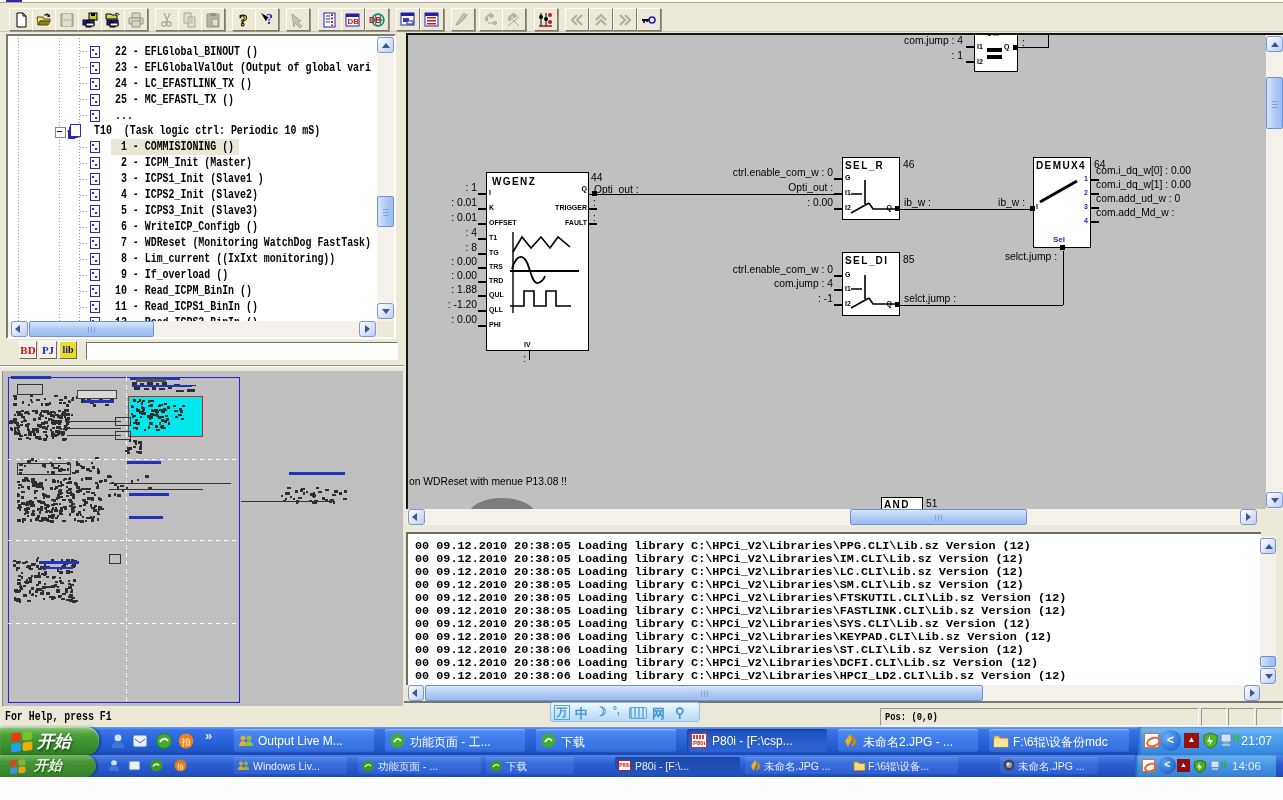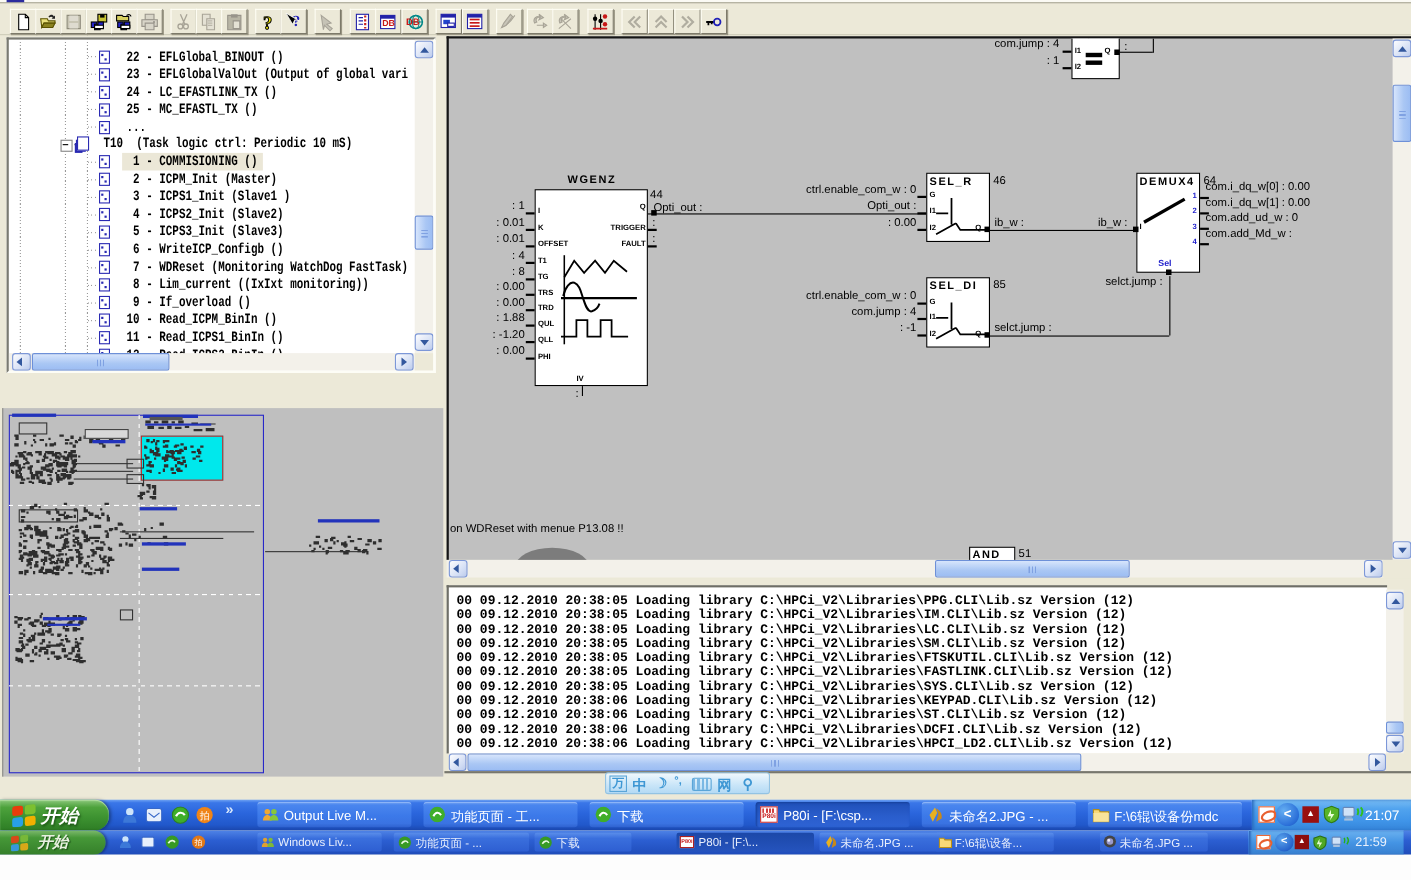--- a/index.html
+++ b/index.html
@@ -352,20 +352,28 @@
       </div>
 <div class="hthumb" style="left:21px;top:285px;width:125px;height:16px;">
         <div class="grip" style="left:58px;top:5px;"></div>
       </div>
 <div class="xbtn" style="left:351px;top:285px;width:17px;height:16px;">
         <i class="tr"></i>
       </div>
 <div class="a" style="left:369px;top:285px;width:17px;height:16px;background:#ece9d8;"></div>
 </div>
 
+<div class="a" id="tabs" style="left:0;top:339px;width:404px;height:32px;">
+<div class="a" style="left:19px;top:2px;width:18px;height:18px;background:#f4f2e8;border:1px solid;border-color:#fff #6e6b5e #6e6b5e #fff;box-sizing:border-box;font-family:'Liberation Serif',serif;font-weight:bold;font-size:11px;color:#cc1111;text-align:center;line-height:16px;">BD</div>
+<div class="a" style="left:39px;top:2px;width:18px;height:18px;background:#f4f2e8;border:1px solid;border-color:#fff #6e6b5e #6e6b5e #fff;box-sizing:border-box;font-family:'Liberation Serif',serif;font-weight:bold;font-size:11px;color:#2222cc;text-align:center;line-height:16px;">PJ</div>
+<div class="a" style="left:59px;top:2px;width:18px;height:18px;background:#e8de28;border:1px solid;border-color:#fff #6e6b5e #6e6b5e #fff;box-sizing:border-box;font-family:'Liberation Serif',serif;font-weight:bold;font-size:10px;color:#2222cc;text-align:center;line-height:16px;">li<span style="color:#111">b</span></div>
+<div class="a" style="left:86px;top:3px;width:310px;height:16px;background:#fff;border:1px solid;border-color:#72726a #fdfdf6 #fdfdf6 #72726a;"></div>
+<div class="a" style="left:0;top:26px;width:404px;height:1px;background:#989488;"></div>
+<div class="a" style="left:0;top:27px;width:404px;height:1px;background:#fffef8;"></div>
+</div>
 
 <div class="a" id="nav" style="left:2px;top:371px;width:400px;height:335px;background:#bfbfbf;border-left:1px solid #8a8a84;overflow:hidden;">
 <div class="a" style="left:5px;top:6px;width:230px;height:324px;border:1px solid #2828c8;"></div>
 <div class="a" style="left:123px;top:6px;width:1px;height:324px;background:repeating-linear-gradient(0deg,#fff 0 4px,transparent 4px 8px);"></div>
 <div class="a" style="left:5px;top:88px;width:230px;height:1px;background:repeating-linear-gradient(90deg,#fff 0 4px,transparent 4px 8px);"></div>
 <div class="a" style="left:5px;top:169px;width:230px;height:1px;background:repeating-linear-gradient(90deg,#fff 0 4px,transparent 4px 8px);"></div>
 <div class="a" style="left:5px;top:252px;width:230px;height:1px;background:repeating-linear-gradient(90deg,#fff 0 4px,transparent 4px 8px);"></div>
 <div class="a" style="left:125px;top:25px;width:75px;height:41px;background:#00e8ec;border:1px solid #cc2222;box-sizing:border-box;"></div>
 <svg class="a" style="left:0;top:0;" width="400" height="335">
         <path fill="#2e2e2e" d="M102 33h4v2h-4zM68 28h3v2h-3zM27 28h2v2h-2zM10 24h4v2h-4zM60 31h3v2h-3zM87 29h3v3h-3zM107 27h4v2h-4zM66 30h2v2h-2zM56 31h3v2h-3zM73 25h2v2h-2zM91 25h2v2h-2zM11 26h3v3h-3zM41 27h2v2h-2zM87 29h2v2h-2zM87 31h4v2h-4zM63 33h3v3h-3zM25 33h2v2h-2zM10 32h4v3h-4zM90 33h3v3h-3zM84 27h4v2h-4zM27 24h3v2h-3zM103 33h2v2h-2zM61 25h3v3h-3zM33 28h4v2h-4zM42 32h4v3h-4zM78 28h4v3h-4zM73 26h2v2h-2zM86 29h3v3h-3zM19 30h2v3h-2zM93 26h4v2h-4zM65 29h2v3h-2zM56 28h4v2h-4zM46 31h2v3h-2zM28 30h2v2h-2zM51 24h4v2h-4zM78 29h3v3h-3zM38 32h2v3h-2zM96 28h4v3h-4zM69 26h2v2h-2zM23 66h3v2h-3zM30 62h3v3h-3zM20 46h2v2h-2zM21 63h3v2h-3zM32 41h3v2h-3zM55 45h4v2h-4zM62 57h2v3h-2zM21 48h2v3h-2zM11 60h3v3h-3zM22 40h4v3h-4zM15 67h4v2h-4zM7 56h2v3h-2zM33 59h3v3h-3zM53 56h3v2h-3zM13 40h4v2h-4zM30 47h3v3h-3zM55 51h3v3h-3zM49 65h2v3h-2zM62 67h2v2h-2zM50 62h2v2h-2zM48 60h3v2h-3zM29 39h2v2h-2zM53 55h3v2h-3zM24 58h3v2h-3zM53 55h4v3h-4zM42 50h3v3h-3zM62 57h3v2h-3zM54 49h3v2h-3zM7 49h4v3h-4zM47 58h2v2h-2zM40 39h3v3h-3zM37 41h2v2h-2zM14 57h2v3h-2zM49 56h3v2h-3zM26 67h2v2h-2zM34 54h4v2h-4zM61 38h4v3h-4zM58 42h4v3h-4zM44 41h4v3h-4zM12 62h2v2h-2zM52 59h4v3h-4zM35 46h3v3h-3zM43 64h2v3h-2zM48 40h4v2h-4zM18 39h3v2h-3zM62 38h4v3h-4zM39 55h4v3h-4zM14 61h3v3h-3zM35 65h3v3h-3zM10 47h4v3h-4zM54 44h4v3h-4zM14 42h3v3h-3zM41 50h3v3h-3zM36 54h3v3h-3zM52 63h2v3h-2zM53 59h4v3h-4zM13 53h3v2h-3zM35 67h4v2h-4zM20 49h4v2h-4zM15 54h2v2h-2zM40 67h4v3h-4zM14 54h3v3h-3zM31 39h4v2h-4zM48 51h4v2h-4zM11 50h3v3h-3zM29 57h3v3h-3zM16 64h4v2h-4zM55 61h4v2h-4zM48 61h3v3h-3zM60 57h4v2h-4zM23 53h3v3h-3zM42 56h3v3h-3zM29 60h3v2h-3zM25 42h2v2h-2zM23 40h3v2h-3zM59 61h3v3h-3zM21 41h3v2h-3zM63 50h4v2h-4zM11 56h4v2h-4zM59 67h4v3h-4zM63 42h4v3h-4zM48 48h3v3h-3zM55 39h3v2h-3zM51 41h2v2h-2zM12 51h4v2h-4zM11 58h2v3h-2zM49 51h4v3h-4zM55 60h4v3h-4zM22 53h4v3h-4zM48 63h4v3h-4zM43 39h3v3h-3zM58 63h3v2h-3zM57 57h2v2h-2zM56 55h2v3h-2zM40 60h4v2h-4zM36 43h3v2h-3zM51 41h2v2h-2zM6 50h4v3h-4zM16 62h2v2h-2zM42 46h2v2h-2zM16 43h4v2h-4zM37 44h4v2h-4zM27 60h2v2h-2zM24 52h3v2h-3zM56 46h4v2h-4zM11 43h2v2h-2zM14 40h4v3h-4zM34 53h4v2h-4zM8 57h2v3h-2zM42 63h2v2h-2zM24 55h2v3h-2zM61 54h3v3h-3zM54 62h3v2h-3zM52 63h4v2h-4zM62 56h2v3h-2zM18 45h4v2h-4zM56 49h3v3h-3zM58 44h2v3h-2zM18 50h2v2h-2zM38 39h2v2h-2zM11 62h4v2h-4zM52 43h4v2h-4zM49 65h2v2h-2zM25 63h4v2h-4zM58 60h4v3h-4zM15 59h2v2h-2zM37 44h2v2h-2zM32 65h3v3h-3zM47 43h4v3h-4zM53 51h3v2h-3zM32 57h4v3h-4zM25 60h4v3h-4zM45 47h4v2h-4zM38 51h4v3h-4zM17 42h2v3h-2zM51 49h2v3h-2zM17 53h3v2h-3zM61 44h2v3h-2zM68 43h2v2h-2zM50 49h4v2h-4zM62 48h3v3h-3zM58 43h3v2h-3zM63 51h3v3h-3zM47 40h2v3h-2zM44 54h2v2h-2zM59 40h3v3h-3zM62 47h4v3h-4zM64 46h3v3h-3zM63 53h2v2h-2zM50 44h2v3h-2zM45 47h2v3h-2zM59 41h4v3h-4zM63 56h4v2h-4zM138 35h2v3h-2zM150 39h4v2h-4zM138 31h2v3h-2zM146 51h4v3h-4zM141 58h2v2h-2zM161 49h3v3h-3zM156 51h2v3h-2zM152 54h3v3h-3zM155 34h3v2h-3zM151 38h4v2h-4zM158 54h3v3h-3zM136 40h3v3h-3zM147 33h3v3h-3zM147 42h4v3h-4zM153 44h3v2h-3zM153 42h2v2h-2zM130 29h3v2h-3zM145 34h2v2h-2zM139 36h3v3h-3zM130 28h3v3h-3zM152 39h4v3h-4zM159 54h2v2h-2zM158 40h4v2h-4zM163 47h3v3h-3zM148 42h2v3h-2zM133 37h2v2h-2zM139 29h3v2h-3zM128 42h2v2h-2zM148 38h2v3h-2zM164 35h3v3h-3zM137 45h2v2h-2zM145 29h2v3h-2zM157 38h4v2h-4zM160 38h4v2h-4zM161 32h3v2h-3zM157 55h2v2h-2zM134 30h2v2h-2zM139 41h4v3h-4zM156 38h2v2h-2zM136 28h2v3h-2zM129 44h2v3h-2zM129 44h4v2h-4zM133 56h2v3h-2zM159 56h4v2h-4zM151 43h3v2h-3zM160 37h3v2h-3zM130 56h3v2h-3zM165 51h2v3h-2zM146 47h2v2h-2zM163 47h3v3h-3zM156 33h4v2h-4zM133 38h4v3h-4zM162 44h3v2h-3zM155 45h3v3h-3zM147 29h4v2h-4zM138 42h2v2h-2zM144 44h3v3h-3zM129 35h2v2h-2zM145 55h2v3h-2zM133 51h4v3h-4zM149 29h2v2h-2zM153 58h4v2h-4zM132 48h2v3h-2zM147 45h3v3h-3zM139 39h2v2h-2zM133 48h2v2h-2zM158 55h3v3h-3zM158 48h3v3h-3zM140 38h2v2h-2zM147 45h2v2h-2zM128 34h2v3h-2zM158 45h3v2h-3zM130 51h4v2h-4zM175 43h4v2h-4zM177 39h3v3h-3zM171 39h4v2h-4zM172 45h3v2h-3zM179 34h3v2h-3zM178 47h3v2h-3zM176 37h3v3h-3zM170 34h3v2h-3zM131 70h3v2h-3zM137 73h2v2h-2zM132 71h2v3h-2zM130 69h4v2h-4zM126 76h3v3h-3zM124 78h2v2h-2zM133 80h2v2h-2zM125 77h2v3h-2zM122 79h4v2h-4zM135 70h4v3h-4zM135 80h4v3h-4zM126 68h2v3h-2zM130 75h3v2h-3zM136 77h3v2h-3zM136 75h3v3h-3zM124 81h3v2h-3zM124 76h2v2h-2zM83 97h4v3h-4zM49 100h2v2h-2zM54 96h2v2h-2zM92 86h4v2h-4zM94 99h3v3h-3zM73 90h2v3h-2zM60 98h3v2h-3zM24 89h4v3h-4zM39 93h4v3h-4zM41 94h2v3h-2zM21 94h2v2h-2zM77 94h2v2h-2zM88 91h2v2h-2zM89 95h3v3h-3zM44 100h2v2h-2zM55 98h4v3h-4zM16 98h4v2h-4zM32 89h2v2h-2zM57 97h3v3h-3zM72 99h4v3h-4zM56 86h2v2h-2zM94 97h2v2h-2zM50 96h4v2h-4zM73 92h4v3h-4zM78 95h4v3h-4zM48 93h3v3h-3zM64 91h3v3h-3zM47 91h2v2h-2zM28 87h3v3h-3zM48 100h4v3h-4zM69 101h4v2h-4zM16 101h3v3h-3zM94 101h3v2h-3zM64 97h2v3h-2zM16 92h4v3h-4zM86 99h3v2h-3zM55 94h2v2h-2zM55 86h3v2h-3zM60 108h2v2h-2zM77 149h4v3h-4zM50 128h3v3h-3zM85 106h4v3h-4zM88 146h3v2h-3zM33 114h4v3h-4zM83 120h4v2h-4zM55 119h2v3h-2zM14 148h4v3h-4zM48 145h3v3h-3zM66 117h3v2h-3zM16 137h2v3h-2zM33 146h2v3h-2zM42 136h2v2h-2zM36 149h4v2h-4zM94 147h2v3h-2zM31 121h2v2h-2zM63 115h2v2h-2zM36 140h2v3h-2zM23 107h2v3h-2zM40 123h4v3h-4zM34 144h3v3h-3zM44 139h3v2h-3zM28 109h2v3h-2zM91 123h2v2h-2zM92 111h3v2h-3zM55 121h4v3h-4zM56 142h4v2h-4zM78 107h2v3h-2zM57 136h3v3h-3zM35 113h2v3h-2zM56 139h4v2h-4zM75 140h3v3h-3zM53 126h2v3h-2zM85 117h3v2h-3zM38 146h4v2h-4zM57 121h3v2h-3zM64 121h4v2h-4zM57 125h3v2h-3zM80 129h2v2h-2zM82 106h3v2h-3zM42 148h2v2h-2zM14 122h2v2h-2zM71 147h2v3h-2zM94 113h2v3h-2zM18 131h4v3h-4zM23 130h3v2h-3zM29 132h2v3h-2zM21 106h4v2h-4zM48 128h3v2h-3zM82 149h2v2h-2zM37 135h3v3h-3zM65 117h3v3h-3zM66 134h4v2h-4zM56 132h2v2h-2zM34 129h4v2h-4zM52 115h3v3h-3zM88 121h3v2h-3zM88 146h2v2h-2zM47 116h3v3h-3zM44 149h3v2h-3zM71 111h3v3h-3zM29 110h3v3h-3zM31 126h3v2h-3zM45 144h4v3h-4zM66 106h2v2h-2zM18 125h3v3h-3zM65 128h4v2h-4zM39 116h2v3h-2zM52 146h3v2h-3zM65 107h3v2h-3zM54 123h3v3h-3zM14 129h3v2h-3zM29 141h2v2h-2zM41 146h3v2h-3zM31 119h4v2h-4zM34 137h2v3h-2zM84 126h4v3h-4zM88 148h3v3h-3zM73 142h3v3h-3zM48 143h4v2h-4zM59 149h4v2h-4zM54 109h2v3h-2zM28 133h4v3h-4zM49 108h3v3h-3zM77 143h2v2h-2zM75 118h4v3h-4zM41 132h2v3h-2zM94 140h2v3h-2zM14 130h2v2h-2zM36 111h4v3h-4zM58 113h3v2h-3zM60 135h4v2h-4zM36 114h4v3h-4zM43 124h4v3h-4zM63 124h3v2h-3zM28 142h4v3h-4zM69 125h3v3h-3zM79 145h2v2h-2zM51 138h4v3h-4zM70 132h2v2h-2zM15 133h3v2h-3zM88 136h4v2h-4zM39 130h3v3h-3zM68 132h2v3h-2zM35 130h3v2h-3zM43 134h4v2h-4zM27 133h2v3h-2zM23 136h4v3h-4zM42 140h3v2h-3zM73 115h4v3h-4zM14 136h3v2h-3zM53 132h2v2h-2zM78 117h4v2h-4zM69 122h2v3h-2zM38 130h4v3h-4zM29 113h4v3h-4zM42 133h4v2h-4zM56 140h3v3h-3zM80 122h2v2h-2zM40 125h2v3h-2zM68 136h3v3h-3zM51 117h2v2h-2zM95 135h3v3h-3zM50 128h2v3h-2zM49 109h4v3h-4zM15 116h2v2h-2zM14 123h3v3h-3zM42 137h2v2h-2zM15 113h4v2h-4zM90 138h4v3h-4zM68 135h4v3h-4zM49 136h2v3h-2zM19 147h4v3h-4zM67 123h3v2h-3zM21 142h2v2h-2zM41 136h3v2h-3zM63 119h2v3h-2zM52 136h2v3h-2zM29 130h2v2h-2zM79 128h4v2h-4zM87 145h2v3h-2zM37 137h2v3h-2zM66 143h2v2h-2zM37 138h3v2h-3zM68 123h4v2h-4zM54 144h2v2h-2zM70 135h3v2h-3zM90 145h2v2h-2zM14 110h3v2h-3zM72 112h3v3h-3zM24 115h3v3h-3zM93 115h3v3h-3zM83 146h4v2h-4zM42 108h2v2h-2zM50 132h4v2h-4zM95 137h2v3h-2zM24 109h3v2h-3zM69 124h3v2h-3zM65 110h4v3h-4zM44 134h2v3h-2zM34 148h2v2h-2zM88 136h3v2h-3zM51 138h2v3h-2zM63 111h3v2h-3zM81 130h4v3h-4zM55 114h4v2h-4zM66 142h2v2h-2zM80 138h2v2h-2zM66 130h4v2h-4zM29 139h3v2h-3zM25 117h2v2h-2zM57 110h2v3h-2zM29 139h2v2h-2zM26 129h3v3h-3zM50 143h2v3h-2zM18 120h4v2h-4zM19 149h2v3h-2zM26 132h4v2h-4zM91 135h2v2h-2zM46 140h4v2h-4zM87 133h2v3h-2zM37 131h4v2h-4zM20 108h3v3h-3zM36 137h4v2h-4zM22 106h2v3h-2zM82 106h3v3h-3zM38 148h4v2h-4zM29 142h2v2h-2zM15 135h4v2h-4zM90 121h2v2h-2zM68 139h4v2h-4zM67 120h2v3h-2zM28 109h4v2h-4zM54 123h2v3h-2zM19 108h2v3h-2zM61 137h3v2h-3zM96 110h3v2h-3zM96 127h3v3h-3zM97 135h2v2h-2zM24 108h2v3h-2zM48 138h2v2h-2zM96 109h4v2h-4zM54 125h3v3h-3zM24 144h2v2h-2zM18 115h3v2h-3zM94 142h3v2h-3zM56 118h3v3h-3zM32 147h4v3h-4zM74 149h3v2h-3zM68 140h3v2h-3zM97 137h4v2h-4zM48 133h4v2h-4zM21 137h4v3h-4zM73 120h2v2h-2zM22 140h4v3h-4zM59 128h4v2h-4zM32 112h4v2h-4zM73 119h4v3h-4zM47 149h4v3h-4zM42 147h4v3h-4zM44 133h2v2h-2zM39 122h3v3h-3zM91 134h3v2h-3zM80 133h3v2h-3zM76 134h3v2h-3zM28 107h4v3h-4zM61 107h3v2h-3zM22 132h4v3h-4zM82 117h4v2h-4zM43 139h2v3h-2zM40 126h2v2h-2zM95 126h2v3h-2zM88 127h3v3h-3zM88 126h3v2h-3zM27 148h2v3h-2zM32 110h2v2h-2zM111 122h2v3h-2zM131 122h3v2h-3zM107 105h2v2h-2zM111 113h3v2h-3zM119 118h2v3h-2zM104 104h4v3h-4zM128 109h2v3h-2zM114 123h4v3h-4zM108 111h3v2h-3zM123 116h2v2h-2zM101 108h3v3h-3zM134 108h2v2h-2zM142 104h4v3h-4zM114 115h2v3h-2zM105 123h3v3h-3zM146 122h4v3h-4zM117 114h4v2h-4zM145 116h4v2h-4zM310 124h2v3h-2zM310 121h2v3h-2zM303 120h2v2h-2zM322 118h4v2h-4zM284 116h4v2h-4zM282 127h2v2h-2zM315 120h4v2h-4zM319 126h3v3h-3zM297 118h3v3h-3zM309 123h4v3h-4zM340 127h4v2h-4zM293 129h3v3h-3zM293 130h2v3h-2zM306 129h3v2h-3zM331 119h4v3h-4zM327 129h2v3h-2zM327 128h4v3h-4zM329 123h4v2h-4zM313 116h3v2h-3zM278 124h2v2h-2zM341 119h3v3h-3zM280 129h3v2h-3zM284 121h3v3h-3zM298 117h4v2h-4zM307 122h3v3h-3zM330 130h2v3h-2zM322 128h3v3h-3zM309 130h3v3h-3zM292 119h3v3h-3zM311 129h4v2h-4zM282 121h2v3h-2zM295 126h4v2h-4zM336 121h3v3h-3zM290 127h2v2h-2zM310 130h4v3h-4zM287 125h2v2h-2zM326 129h3v3h-3zM300 121h2v3h-2zM54 198h2v3h-2zM23 208h2v3h-2zM56 209h3v2h-3zM20 214h3v2h-3zM43 195h4v3h-4zM18 201h2v2h-2zM37 195h4v3h-4zM33 213h3v2h-3zM41 212h2v2h-2zM50 214h4v2h-4zM32 224h2v2h-2zM13 198h2v2h-2zM40 196h3v3h-3zM29 192h4v2h-4zM14 190h4v2h-4zM68 218h2v3h-2zM69 229h4v3h-4zM67 220h3v2h-3zM10 189h3v2h-3zM18 205h2v3h-2zM21 210h3v2h-3zM58 227h4v2h-4zM31 204h4v3h-4zM33 217h4v2h-4zM70 190h2v2h-2zM63 199h4v3h-4zM13 228h2v3h-2zM65 209h2v2h-2zM24 194h4v2h-4zM37 190h4v2h-4zM11 218h4v2h-4zM56 200h4v3h-4zM39 219h2v3h-2zM48 188h3v3h-3zM70 229h3v3h-3zM16 229h2v3h-2zM37 221h4v3h-4zM70 226h2v2h-2zM39 215h4v3h-4zM56 206h2v2h-2zM56 200h2v3h-2zM45 215h3v2h-3zM70 208h3v3h-3zM10 193h3v3h-3zM12 227h3v2h-3zM55 224h4v2h-4zM63 201h4v2h-4zM63 188h3v3h-3zM29 222h2v3h-2zM11 218h2v3h-2zM15 204h3v2h-3zM28 216h3v3h-3zM12 219h3v3h-3zM11 226h2v3h-2zM35 197h2v2h-2zM60 193h3v3h-3zM28 223h2v2h-2zM33 188h2v3h-2zM34 186h2v2h-2zM35 210h3v3h-3zM62 217h3v3h-3zM28 204h2v2h-2zM71 229h2v2h-2zM25 206h4v2h-4zM71 229h4v2h-4zM14 228h4v3h-4zM26 197h4v2h-4zM41 193h2v3h-2zM65 212h3v2h-3zM15 191h2v2h-2zM28 192h4v3h-4zM69 193h4v3h-4zM65 215h4v3h-4zM13 219h4v3h-4zM49 205h3v3h-3zM34 204h4v3h-4zM37 217h2v3h-2zM40 202h4v2h-4zM24 229h4v2h-4zM55 225h3v2h-3zM26 208h3v3h-3zM33 217h2v2h-2zM14 227h3v3h-3zM33 194h3v3h-3zM43 205h3v2h-3zM63 192h2v2h-2zM64 200h4v2h-4zM56 190h3v2h-3zM43 221h4v3h-4zM50 226h3v2h-3zM14 208h4v2h-4zM42 215h3v2h-3zM67 220h2v2h-2zM40 203h3v2h-3zM25 195h3v3h-3zM42 195h3v2h-3zM22 210h4v3h-4zM68 226h2v2h-2zM65 225h2v2h-2zM26 221h2v2h-2zM69 192h4v3h-4zM35 201h2v2h-2zM57 196h2v3h-2zM58 195h4v2h-4zM35 202h2v3h-2zM48 214h4v3h-4zM13 196h2v2h-2zM16 215h3v2h-3zM68 188h3v3h-3zM66 223h4v3h-4zM62 190h3v2h-3zM66 228h4v3h-4zM23 195h3v2h-3zM11 227h2v3h-2zM68 194h4v3h-4zM53 219h4v3h-4zM25 229h2v2h-2zM67 224h3v2h-3zM20 223h4v3h-4zM32 219h3v3h-3zM17 214h2v3h-2zM26 219h2v3h-2zM67 213h4v2h-4zM40 227h2v2h-2zM59 194h4v3h-4zM62 219h3v3h-3zM54 215h2v2h-2zM34 218h3v2h-3zM42 196h2v2h-2zM26 210h3v2h-3zM14 211h4v3h-4zM58 188h2v2h-2zM52 210h3v2h-3zM15 196h2v2h-2zM67 224h2v3h-2zM51 213h3v2h-3zM59 196h2v2h-2zM22 190h3v2h-3zM63 228h3v2h-3zM48 227h3v2h-3zM49 205h4v2h-4zM66 200h4v2h-4zM50 191h3v2h-3zM31 204h2v3h-2zM57 211h4v2h-4zM46 225h3v2h-3zM19 191h4v2h-4zM38 202h2v2h-2zM49 225h3v3h-3zM35 197h4v2h-4zM61 190h4v2h-4zM65 188h2v3h-2zM13 190h2v3h-2zM17 216h3v3h-3zM41 200h3v2h-3zM70 189h4v2h-4zM59 222h4v2h-4zM16 218h2v3h-2zM53 218h4v2h-4z"></path>
@@ -401,21 +409,21 @@
 <div class="a" id="canvas" style="left:406px;top:33px;width:877px;height:476px;background:#c0c0c0;border-left:2px solid #151515;border-top:2px solid #151515;box-sizing:border-box;overflow:hidden;">
 
 <div class="wire" style="left:181px;top:159px;width:253px;height:1px;"></div>
 <div class="wire" style="left:492px;top:174px;width:133px;height:1px;"></div>
 <div class="wire" style="left:492px;top:270px;width:163px;height:1px;"></div>
 <div class="wire" style="left:655px;top:216px;width:1px;height:54px;"></div>
 <div class="wire" style="left:610px;top:12px;width:30px;height:1px;"></div>
 <div class="wire" style="left:640px;top:0;width:1px;height:13px;"></div>
 
 <div class="blk" style="left:78px;top:137px;width:103px;height:179px;"></div>
-<div class="bt" style="left:84px;top:123px;margin-left:24px;">WGENZ</div>
+<div class="bt" style="left:84px;top:141px;">WGENZ</div>
 <div class="blk" style="left:566px;top:-9px;width:44px;height:46px;"></div>
 <div class="a" style="left:568px;top:0;width:40px;height:3px;overflow:hidden;">
         <div class="bt" style="top:-10px;left:0;font-size:10px;">EQ_BI</div>
       </div>
 <div class="blk" style="left:434px;top:122px;width:58px;height:63px;"></div>
 <div class="bt" style="left:437px;top:125px;">SEL_R</div>
 <div class="blk" style="left:434px;top:217px;width:58px;height:64px;"></div>
 <div class="bt" style="left:437px;top:220px;">SEL_DI</div>
 <div class="blk" style="left:625px;top:122px;width:58px;height:91px;"></div>
 <div class="bt" style="left:628px;top:125px;">DEMUX4</div>
@@ -601,20 +609,29 @@
 <div class="logl mono" style="top:578px;">00 09.12.2010 20:38:05 Loading library C:\HPCi_V2\Libraries\SM.CLI\Lib.sz Version (12)</div>
 <div class="logl mono" style="top:591px;">00 09.12.2010 20:38:05 Loading library C:\HPCi_V2\Libraries\FTSKUTIL.CLI\Lib.sz Version (12)</div>
 <div class="logl mono" style="top:604px;">00 09.12.2010 20:38:05 Loading library C:\HPCi_V2\Libraries\FASTLINK.CLI\Lib.sz Version (12)</div>
 <div class="logl mono" style="top:617px;">00 09.12.2010 20:38:05 Loading library C:\HPCi_V2\Libraries\SYS.CLI\Lib.sz Version (12)</div>
 <div class="logl mono" style="top:630px;">00 09.12.2010 20:38:06 Loading library C:\HPCi_V2\Libraries\KEYPAD.CLI\Lib.sz Version (12)</div>
 <div class="logl mono" style="top:643px;">00 09.12.2010 20:38:06 Loading library C:\HPCi_V2\Libraries\ST.CLI\Lib.sz Version (12)</div>
 <div class="logl mono" style="top:656px;">00 09.12.2010 20:38:06 Loading library C:\HPCi_V2\Libraries\DCFI.CLI\Lib.sz Version (12)</div>
 <div class="logl mono" style="top:669px;">00 09.12.2010 20:38:06 Loading library C:\HPCi_V2\Libraries\HPCI_LD2.CLI\Lib.sz Version (12)</div>
 </div>
 
+<div class="a" id="status" style="left:0;top:706px;width:1283px;height:22px;background:#ece9d8;">
+<div class="mono" style="position:absolute;left:5px;top:4px;font-size:12.5px;transform:scaleX(0.79);transform-origin:0 0;">For Help, press F1</div>
+<div class="a" style="left:880px;top:2px;width:317px;height:16px;border:1px solid;border-color:#9a9689 #fff #fff #9a9689;">
+        <span class="mono" style="position:absolute;left:4px;top:2px;font-size:11px;transform:scaleX(0.8);transform-origin:0 0;">Pos: (0,0)</span>
+      </div>
+<div class="a" style="left:1201px;top:2px;width:24px;height:16px;border:1px solid;border-color:#9a9689 #fff #fff #9a9689;"></div>
+<div class="a" style="left:1228px;top:2px;width:25px;height:16px;border:1px solid;border-color:#9a9689 #fff #fff #9a9689;"></div>
+<div class="a" style="left:1256px;top:2px;width:25px;height:16px;border:1px solid;border-color:#9a9689 #fff #fff #9a9689;"></div>
+</div>
 
 <div class="a" id="ime" style="left:550px;top:702px;width:150px;height:20px;background:linear-gradient(180deg,#f0f8fd,#c9e5f8 60%,#b4daf4);border:1px solid #93c3e3;border-radius:3px;box-sizing:border-box;color:#3e97d4;font-size:13px;font-weight:bold;">
 <span style="position:absolute;left:3px;top:2px;width:14px;height:13px;border:1px solid #5aa5d8;font-size:11px;text-align:center;line-height:13px;">万</span>
 <span style="position:absolute;left:24px;top:2px;">中</span>
 <span style="position:absolute;left:44px;top:1px;">☽</span>
 <span style="position:absolute;left:62px;top:2px;font-size:10px;">°,</span>
 <span style="position:absolute;left:78px;top:4px;width:16px;height:10px;border:1px solid #5aa5d8;border-radius:2px;background:repeating-linear-gradient(90deg,#7ab8e4 0 2px,transparent 2px 4px);"></span>
 <span style="position:absolute;left:101px;top:2px;">网</span>
 <span style="position:absolute;left:124px;top:2px;">⚲</span>
 </div>
@@ -795,17 +812,17 @@
 <span style="position:absolute;left:42px;top:4px;width:13px;height:13px;background:#8c0e0e;color:#fff;font-size:7px;text-align:center;line-height:12px;">▲</span>
 <svg class="a" style="left:58px;top:4px;" width="14" height="14">
           <path d="M7 1l5.5 2v4c0 3.4-2.5 5.5-5.5 6.4C4 12.5 1.5 10.4 1.5 7V3z" fill="#50a824" stroke="#2a6e12"></path>
           <path d="M6.5 3.5l-2.5 5h2.5l-.8 3.4 3.3-5h-2.5z" fill="#e4f8d0"></path>
         </svg>
 <svg class="a" style="left:75px;top:5px;" width="18" height="13">
           <rect x="1" y="1" width="8" height="6.5" rx="1" fill="#cfe2f8" stroke="#6888b8"></rect>
           <rect x="2" y="8" width="6" height="2" fill="#a8c0dc"></rect>
           <path d="M12 6.5c.8-1.6.8-3.2 0-4.8M14.5 7.5c1.6-2.4 1.6-4.8 0-6.4" stroke="#28b018" stroke-width="1.4" fill="none"></path>
         </svg>
-<span style="position:absolute;left:97px;top:5px;color:#e8f0fc;font-size:11.5px;">21:59</span>
+<span style="position:absolute;left:97px;top:5px;color:#e8f0fc;font-size:11.5px;">14:06</span>
 </div>
 </div>
 <div class="a" style="left:0;top:777px;width:1283px;height:23px;background:#fdfdfd;"></div>
 </div>
 
 </body></html>

